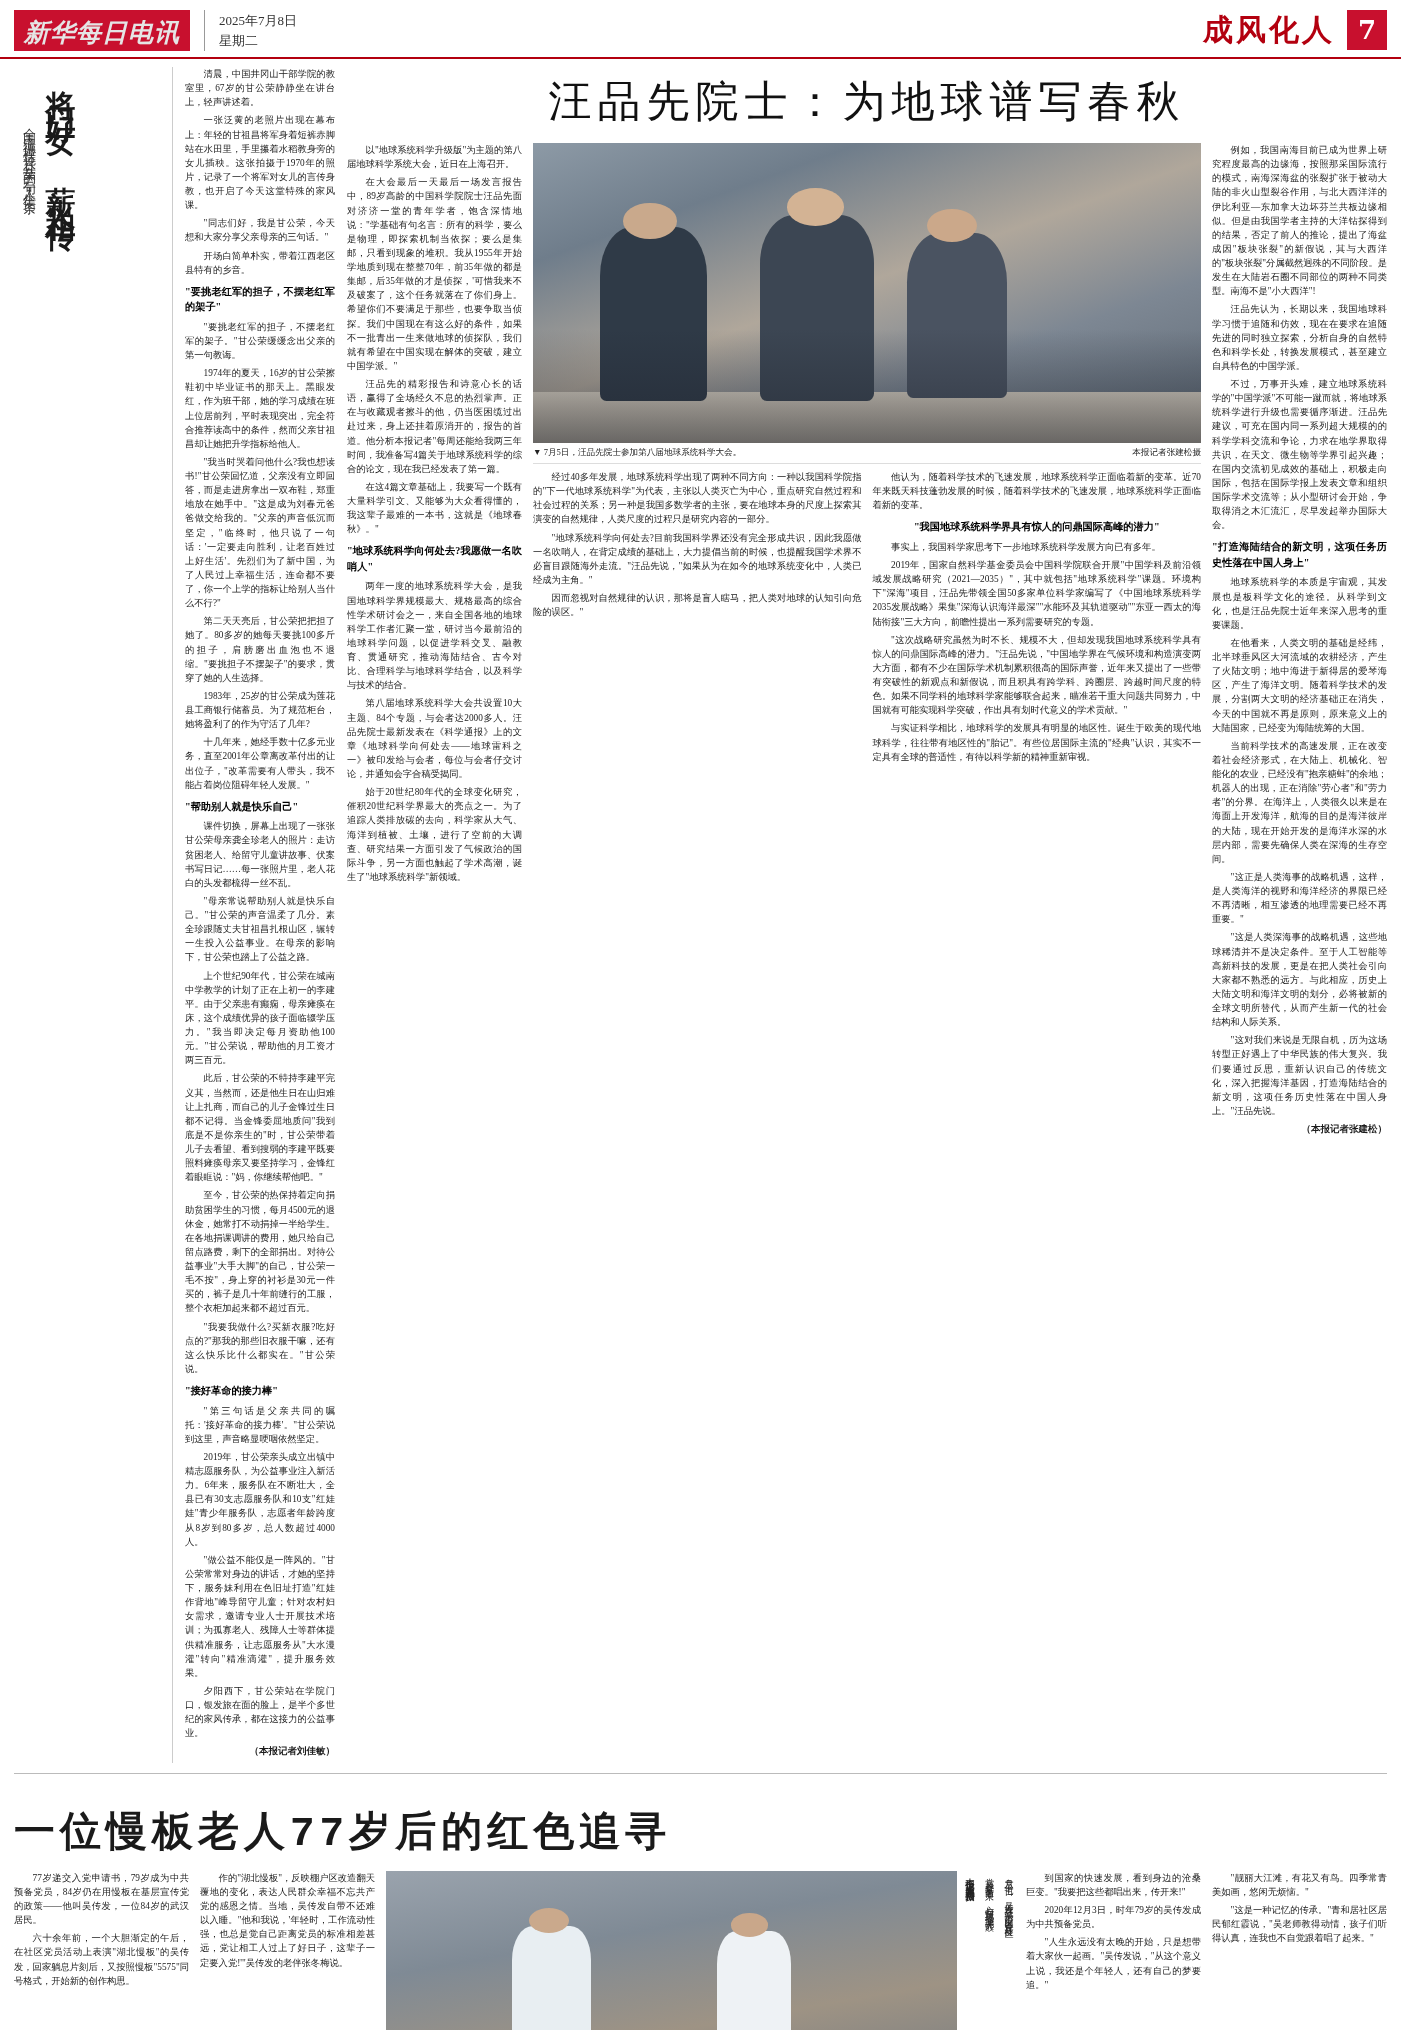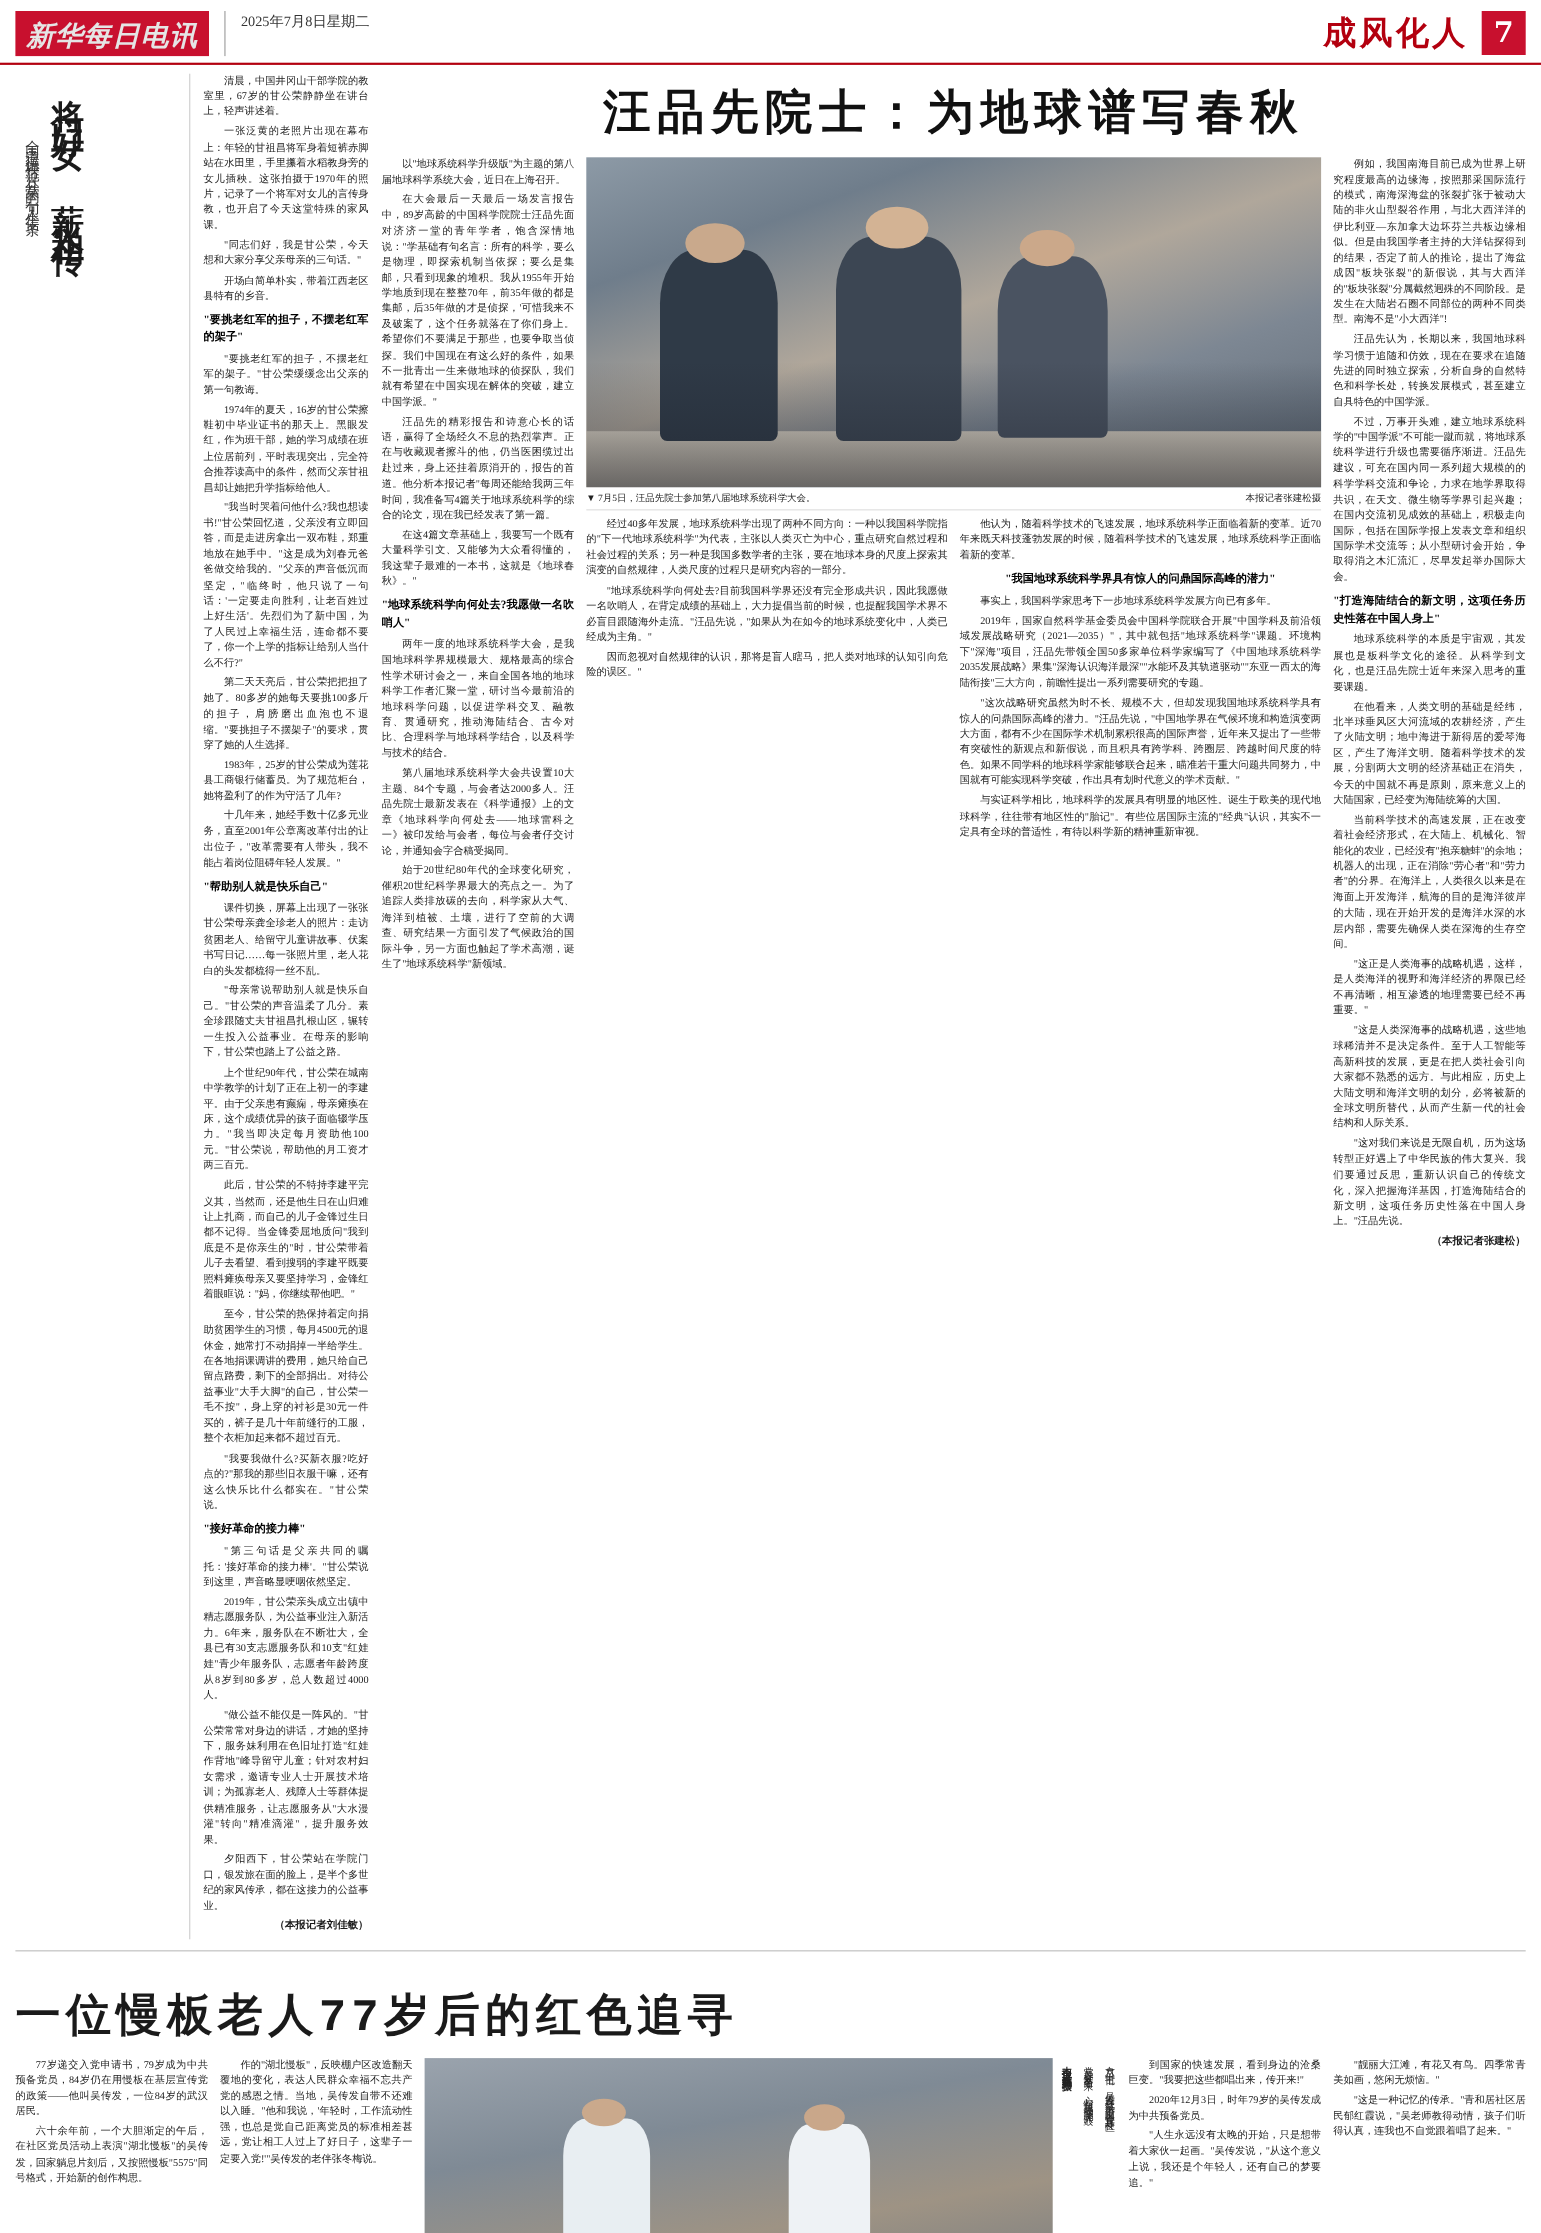--- a/index.html
+++ b/index.html
@@ -35,21 +35,21 @@
     line-height:1;
     display:flex;
     align-items:center;
     font-style:italic;
   }
   .date-box{
     border-left:1px solid #999;
     margin-left:14px;
     padding-left:14px;
     display:flex;
-    flex-direction:row;
+    flex-direction:column;
     justify-content:center;
     font-size:13px;
     color:#333;
     line-height:1.5;
   }
   .masthead-spacer{flex:1;}
   .section-title{
     display:flex;
     gap:12px;
   }
@@ -143,21 +143,21 @@
   }
 
   .main-top{
     flex:1;
     display:flex;
     flex-direction:column;
   }
   .headline1{
     text-align:center;
     font-size:43px;
-    font-weight:bold;
+    font-weight:normal;
     letter-spacing:6px;
     font-family:"DejaVu Serif", serif;
     margin:6px 0 12px 0;
     color:#111;
   }
   .top-grid{
     display:flex;
     gap:11px;
   }
   .tcol{width:175px; flex:0 0 175px;}

